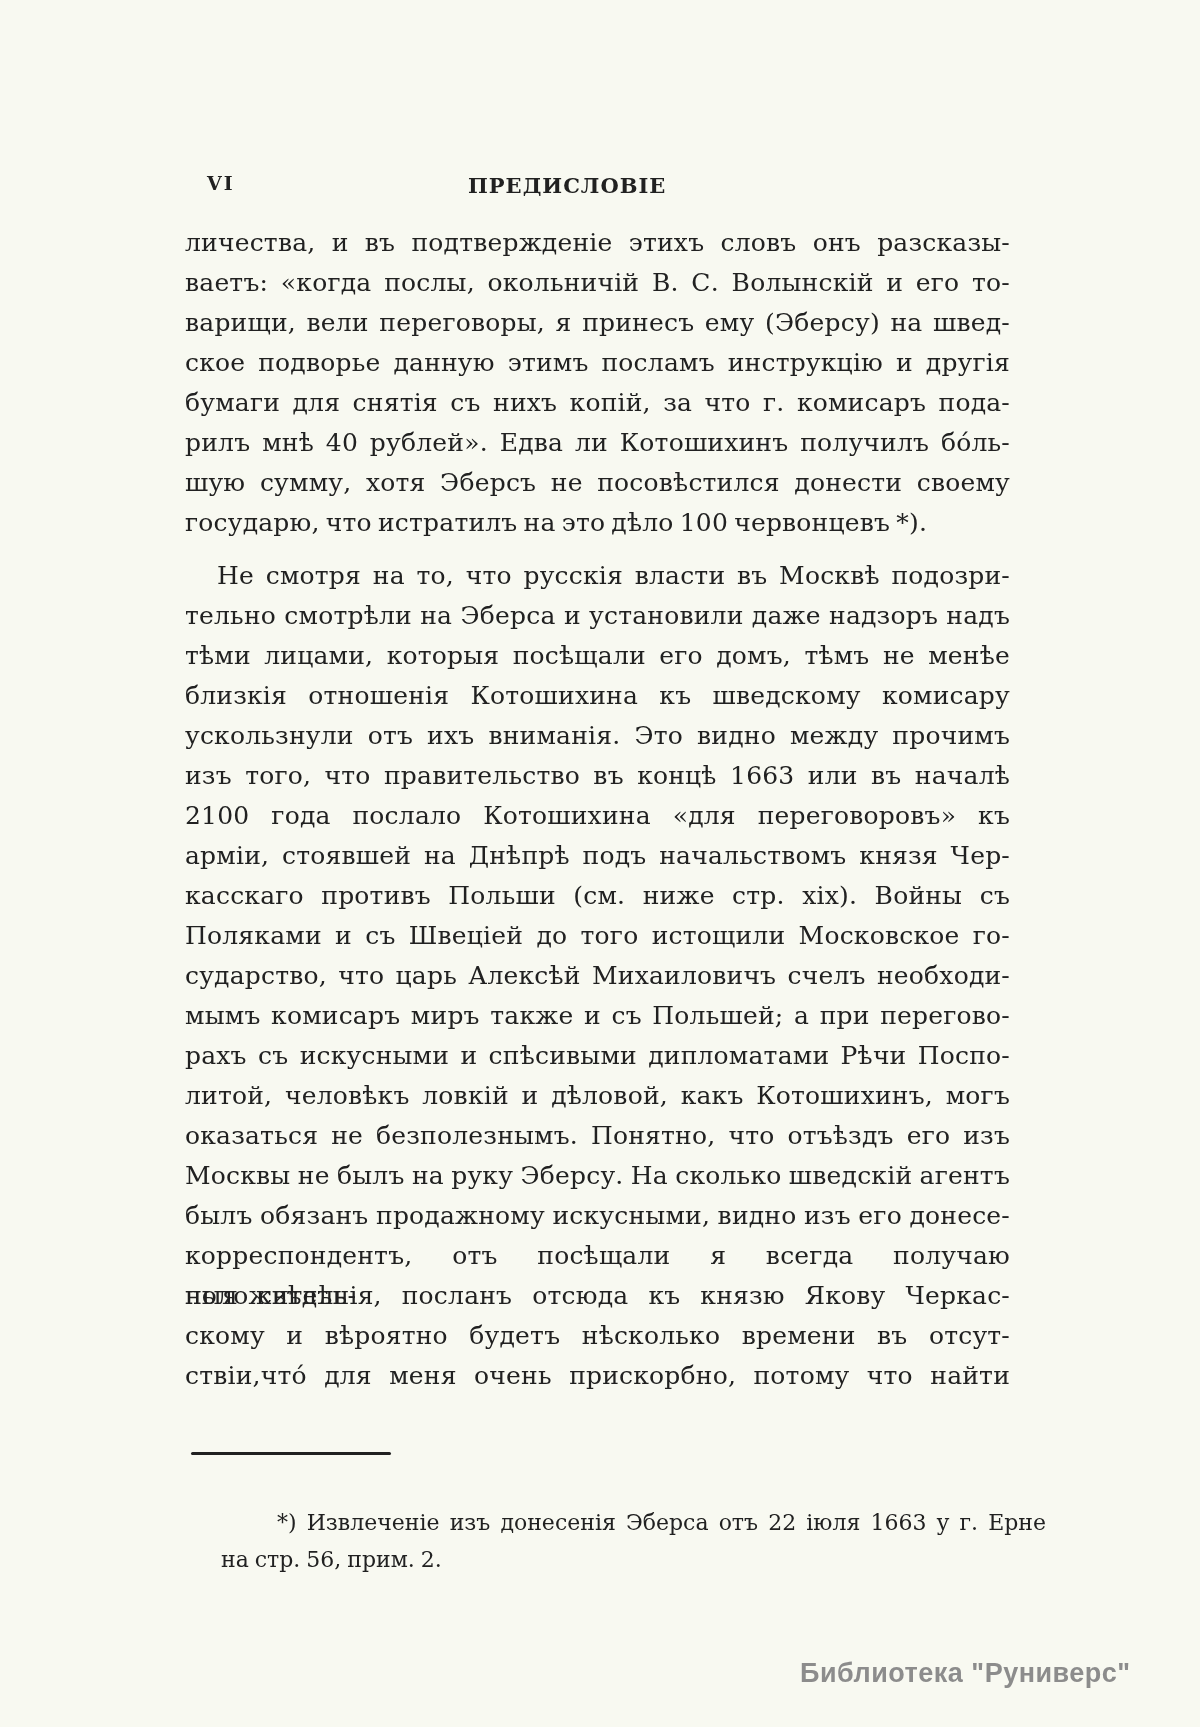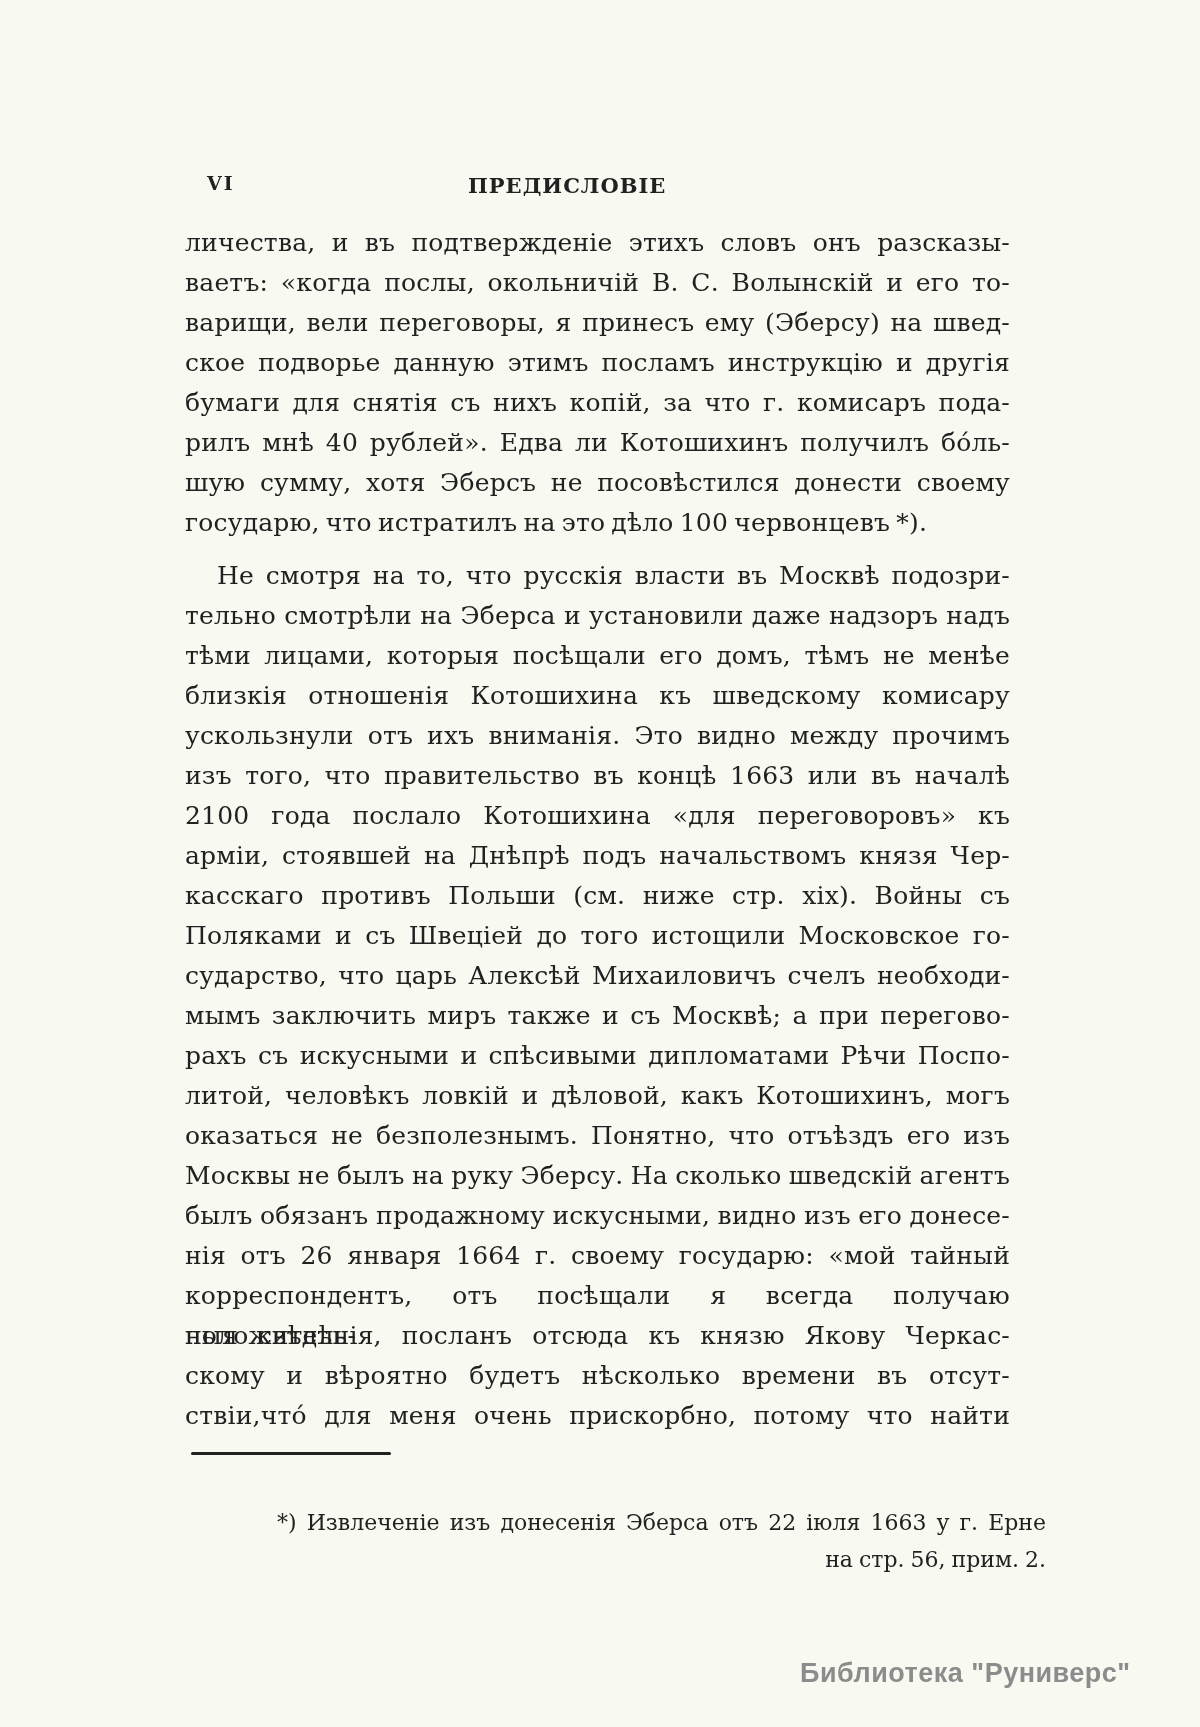--- a/index.html
+++ b/index.html
@@ -34,21 +34,21 @@
   .line.endline{text-align-last:left;}
   .line.indent{padding-left:32px;}
   .fn-rule{
     position:absolute;left:191px;top:1452px;width:200px;height:3px;
     background:var(--ink,#212121);border-radius:2px;
   }
   .footnote{
     position:absolute;left:185px;top:1504px;width:825px;
     font-size:22px;line-height:37px;word-spacing:-1px;margin-left:36px;
   }
-  .fn-line{text-align:right;}
+  .fn-line{text-align:left;}
   .fn-line.fn-first{padding-left:56px;text-align:justify;text-align-last:justify;}
   .watermark{
     position:absolute;left:800px;top:1658px;
     font-family:"Liberation Sans","DejaVu Sans",sans-serif;
     font-weight:700;font-size:27px;color:var(--wm,#8c8c8c);
     letter-spacing:.5px;
   }
 </style>
 </head>
 <body>
@@ -76,27 +76,26 @@
       <div class="line">тельно смотрѣли на Эберса и установили даже надзоръ надъ</div>
       <div class="line">тѣми лицами, которыя посѣщали его домъ, тѣмъ не менѣе</div>
       <div class="line">близкія отношенія Котошихина къ шведскому комисару</div>
       <div class="line">ускользнули отъ ихъ вниманія. Это видно между прочимъ</div>
       <div class="line">изъ того, что правительство въ концѣ 1663 или въ началѣ</div>
       <div class="line">2100 года послало Котошихина «для переговоровъ» къ</div>
       <div class="line">арміи, стоявшей на Днѣпрѣ подъ начальствомъ князя Чер-</div>
       <div class="line">касскаго противъ Польши (см. ниже стр. xіx). Войны съ</div>
       <div class="line">Поляками и съ Швеціей до того истощили Московское го-</div>
       <div class="line">сударство, что царь Алексѣй Михаиловичъ счелъ необходи-</div>
-      <div class="line">мымъ заключить миръ также и съ Москвѣ; а при перегово-</div>
+      <div class="line">мымъ комисаръ миръ также и съ Польшей; а при перегово-</div>
       <div class="line">рахъ съ искусными и спѣсивыми дипломатами Рѣчи Поспо-</div>
       <div class="line">литой, человѣкъ ловкій и дѣловой, какъ Котошихинъ, могъ</div>
       <div class="line">оказаться не безполезнымъ. Понятно, что отъѣздъ его изъ</div>
       <div class="line">Москвы не былъ на руку Эберсу. На сколько шведскій агентъ</div>
       <div class="line">былъ обязанъ продажному искусными, видно изъ его донесе-</div>
-      <div class="line">нія отъ 26 января 1664 г. своему государю: «мой тайный</div>
       <div class="line">корреспондентъ, отъ посѣщали я всегда получаю положитель-</div>
       <div class="line">ныя свѣдѣнія, посланъ отсюда къ князю Якову Черкас-</div>
       <div class="line">скому и вѣроятно будетъ нѣсколько времени въ отсут-</div>
       <div class="line">ствіи,что́ для меня очень прискорбно, потому что найти</div>
     </div>
   </div>
 
   <div class="fn-rule"></div>
 
   <div class="footnote">

